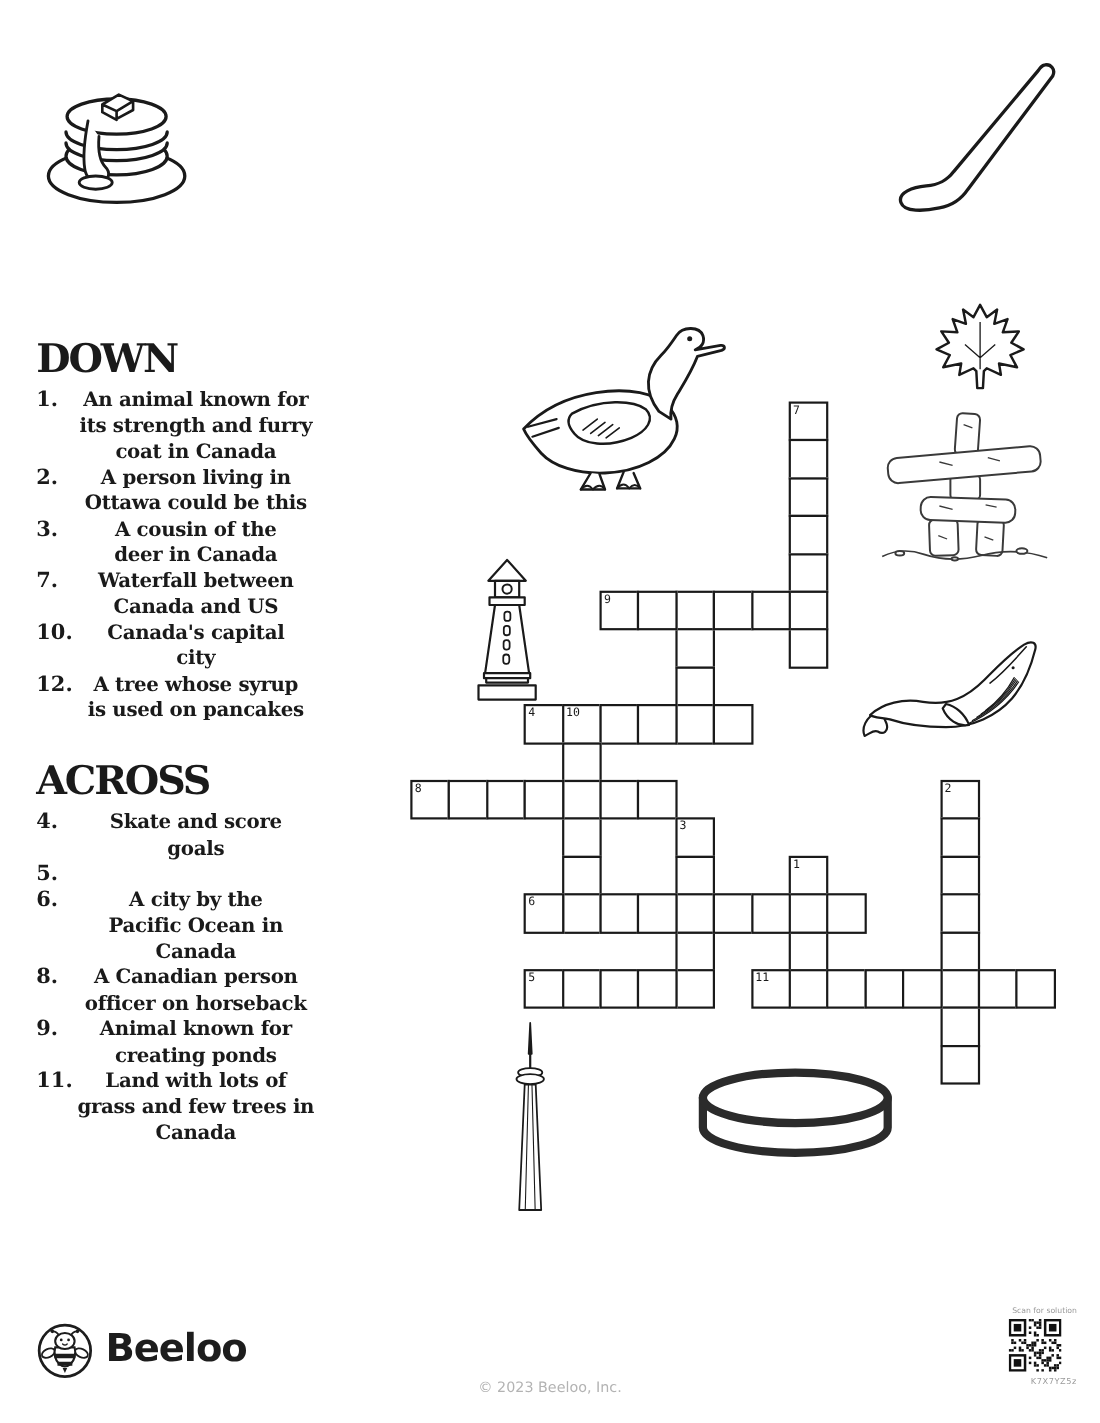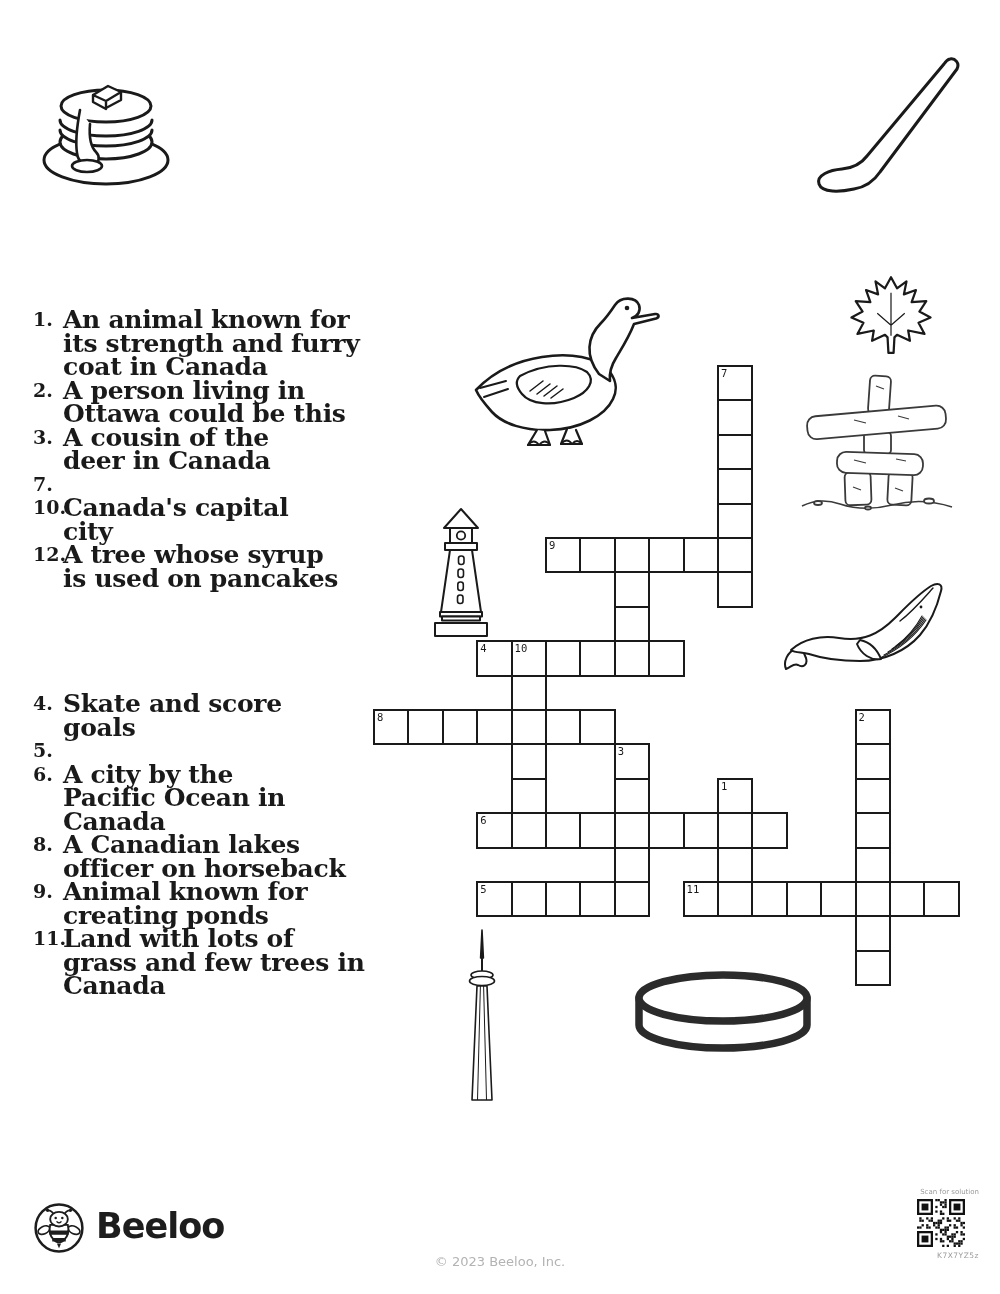--- a/index.html
+++ b/index.html
@@ -11,21 +11,21 @@
   .title{position:absolute;left:0;right:0;top:70px;text-align:center;
          font-size:51px;font-weight:700;letter-spacing:-2px;line-height:1.1;}
   .subtitle{position:absolute;left:0;right:0;top:136px;text-align:center;
          font-size:21px;font-weight:700;letter-spacing:-0.5px;}
 
   
   .clues{position:absolute;left:33px;width:260px;}
   .clues h2{margin:0 0 8px 0;font-size:36px;font-weight:700;letter-spacing:-2px;line-height:1;}
   .clue{display:grid;grid-template-columns:30px 1fr;}
   .clue-num{font-size:19px;font-weight:700;line-height:23.5px;}
-  .clue-text{font-size:25px;font-weight:700;line-height:23.5px;white-space:pre;letter-spacing:-0.3px;}
+  .clue-text{font-size:18px;font-weight:700;line-height:23.5px;white-space:pre;letter-spacing:-0.3px;text-align:center;}
 
   
   .cell{position:absolute;box-sizing:border-box;background:#fff;border:2px solid #1a1a1a;}
   .cell .n{position:absolute;top:0px;left:2px;font-family:"DejaVu Sans Mono",monospace;
            font-size:10.5px;line-height:12px;color:#1a1a1a;}
 
   .illus{position:absolute;}
 
   
   .brand-text{position:absolute;left:96px;top:1206px;font-family:"DejaVu Sans",sans-serif;
@@ -55,72 +55,76 @@
       <path d="M53,27 l15,-9 l13,6 l-15,9 z M53,27 v7 l13,7 v-8 M81,24 v8 l-15,8" stroke-width="2.4"></path>
     </g>
   </svg>
 
 
   <svg class="illus" style="left:810px;top:56px;" width="155" height="148" viewBox="0 0 155 148">
     <path d="M140,3 C145,2 150,7 147,13 L70,116 C64,125 56,131 44,133 C30,136 12,137 9,128 C6,119 20,114 32,113 C44,112 51,108 57,100 L134,8 C136,5 137,3.5 140,3 Z" fill="#fff" stroke="#1a1a1a" stroke-width="3" stroke-linejoin="round"></path>
   </svg>
 
   <section class="clues" style="top:308px;">
+    <h2>DOWN</h2>
     <div>
         <div class="clue">
           <div class="clue-num">1.</div>
           <div class="clue-text">An animal known for
 its strength and furry
 coat in Canada</div>
         </div>
         <div class="clue">
           <div class="clue-num">2.</div>
           <div class="clue-text">A person living in
 Ottawa could be this</div>
         </div>
         <div class="clue">
           <div class="clue-num">3.</div>
           <div class="clue-text">A cousin of the
 deer in Canada</div>
         </div>
         <div class="clue">
           <div class="clue-num">7.</div>
+          <div class="clue-text">Waterfall between
+Canada and US</div>
         </div>
         <div class="clue">
           <div class="clue-num">10.</div>
           <div class="clue-text">Canada's capital
 city</div>
         </div>
         <div class="clue">
           <div class="clue-num">12.</div>
           <div class="clue-text">A tree whose syrup
 is used on pancakes</div>
         </div>
       </div>
   </section>
 
   <section class="clues" style="top:692px;">
+    <h2>ACROSS</h2>
     <div>
         <div class="clue">
           <div class="clue-num">4.</div>
           <div class="clue-text">Skate and score
 goals</div>
         </div>
         <div class="clue">
           <div class="clue-num">5.</div>
         </div>
         <div class="clue">
           <div class="clue-num">6.</div>
           <div class="clue-text">A city by the
 Pacific Ocean in
 Canada</div>
         </div>
         <div class="clue">
           <div class="clue-num">8.</div>
-          <div class="clue-text">A Canadian lakes
+          <div class="clue-text">A Canadian person
 officer on horseback</div>
         </div>
         <div class="clue">
           <div class="clue-num">9.</div>
           <div class="clue-text">Animal known for
 creating ponds</div>
         </div>
         <div class="clue">
           <div class="clue-num">11.</div>
           <div class="clue-text">Land with lots of

